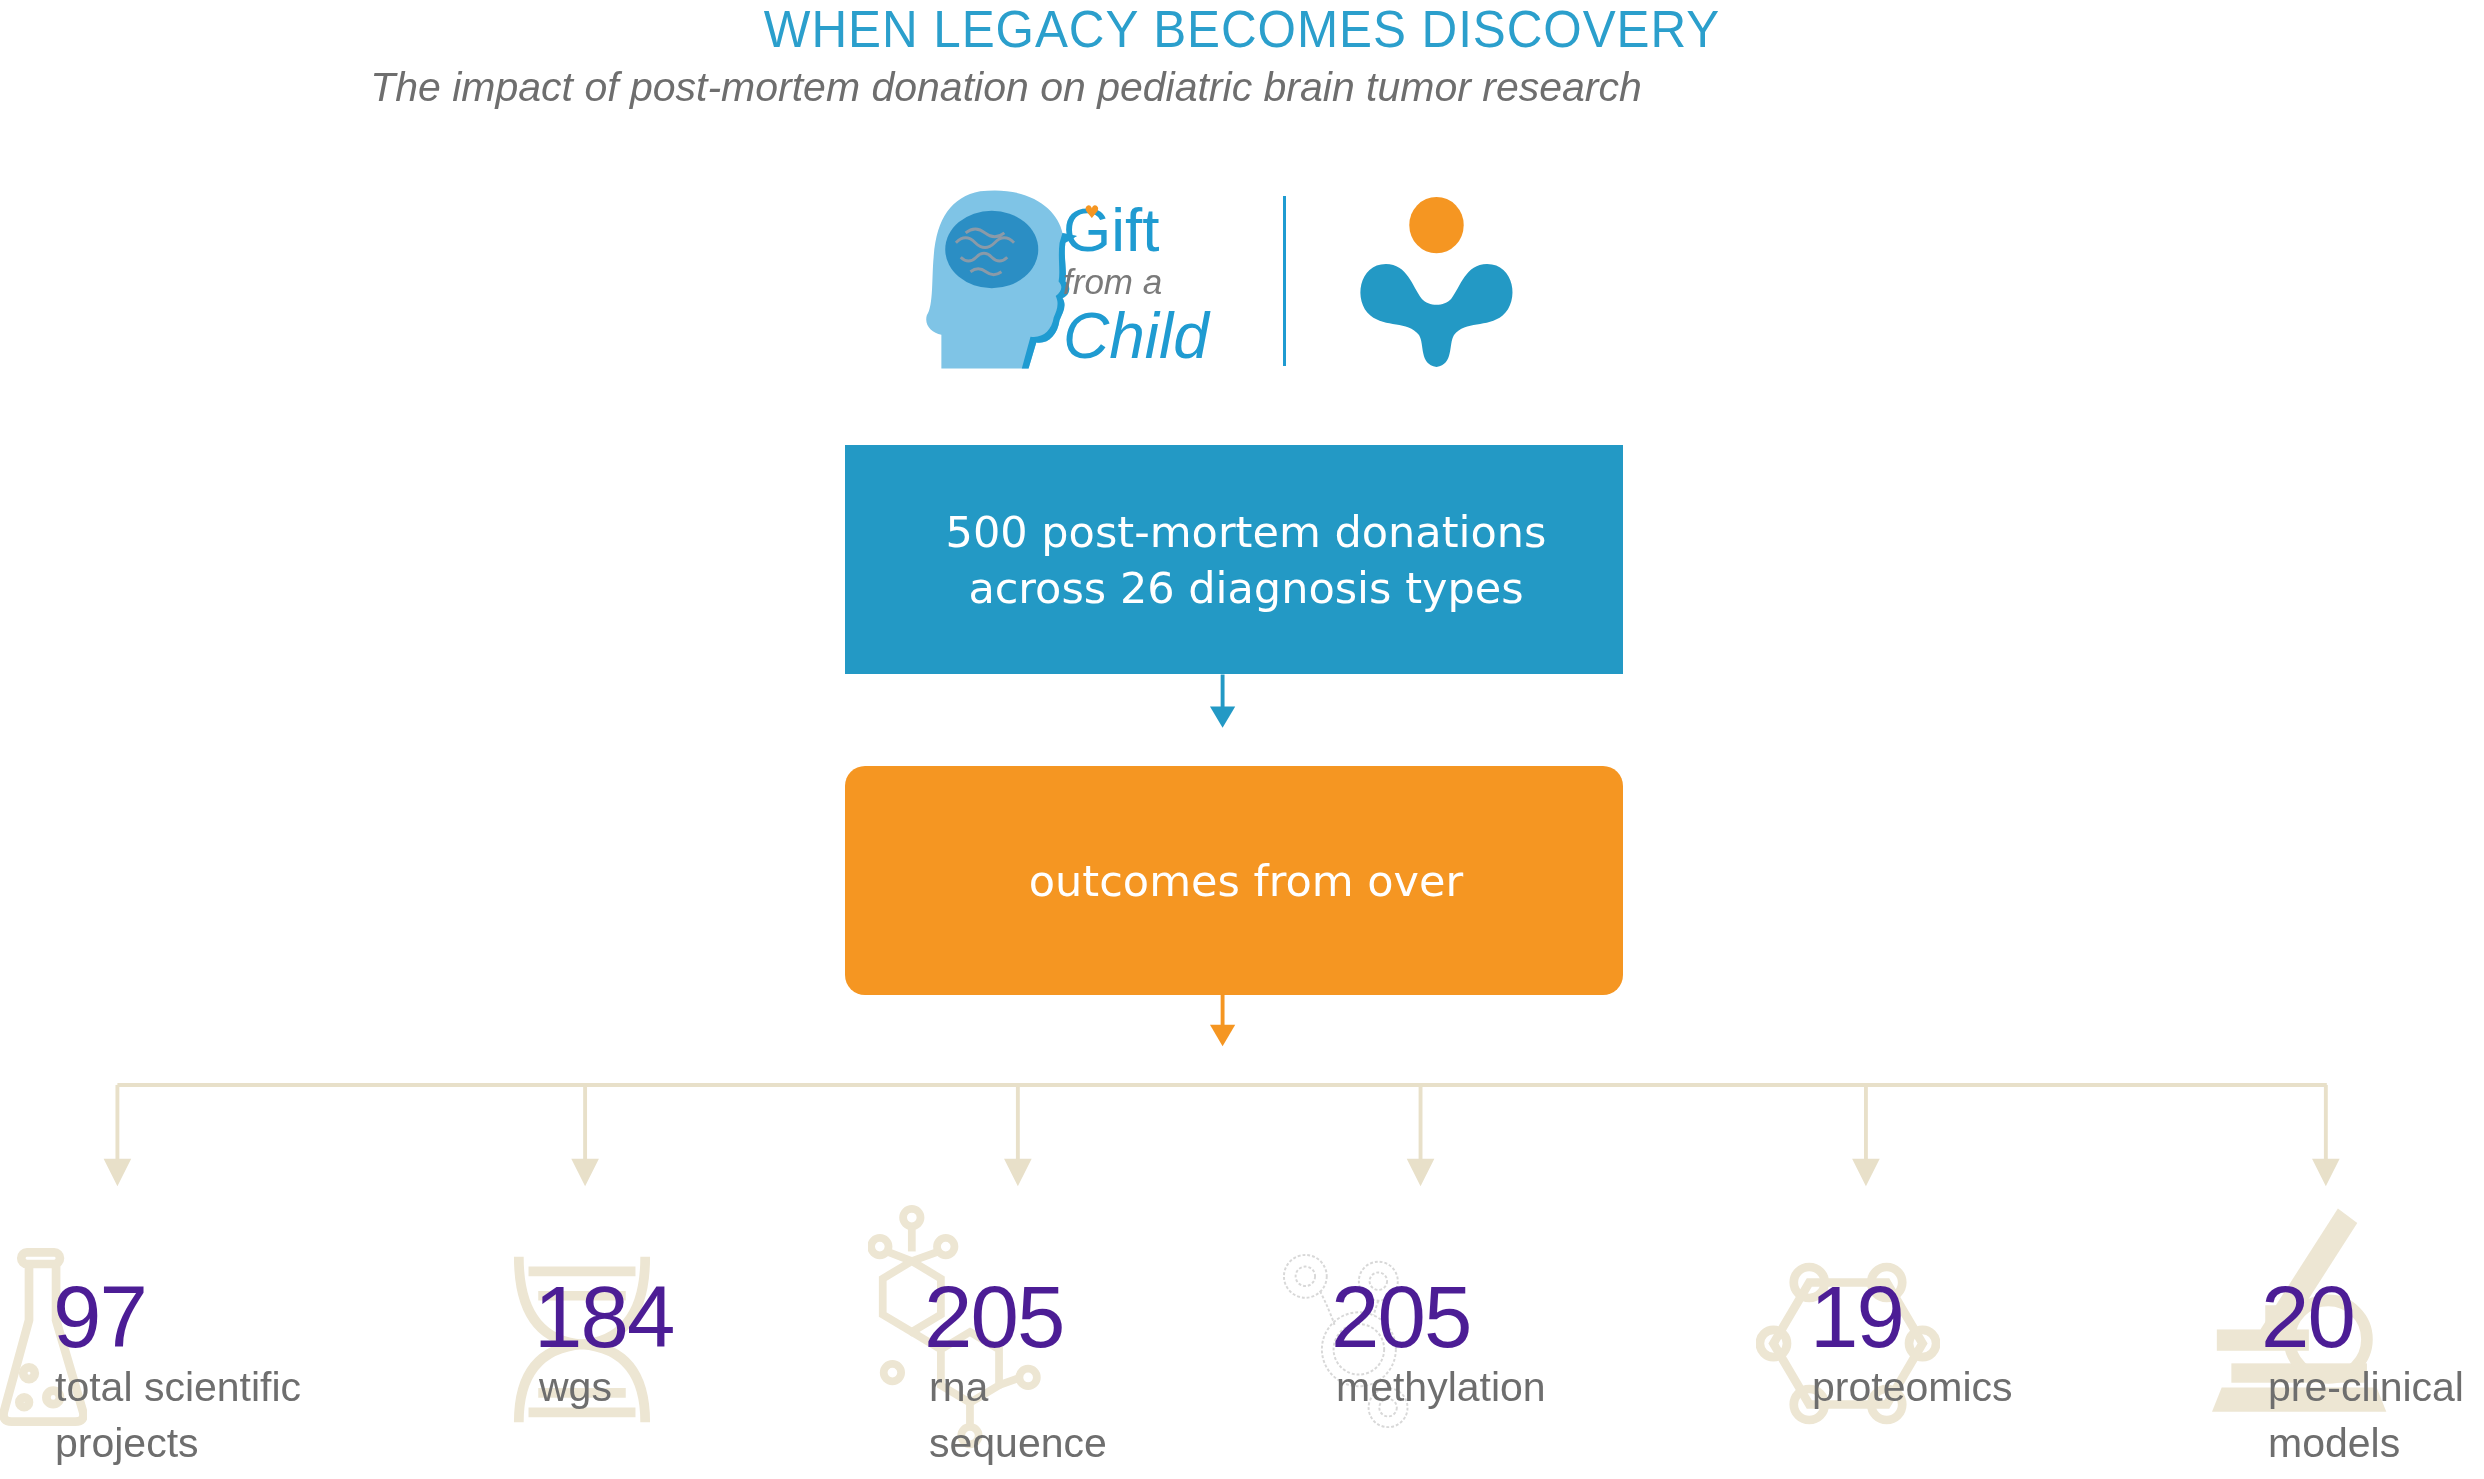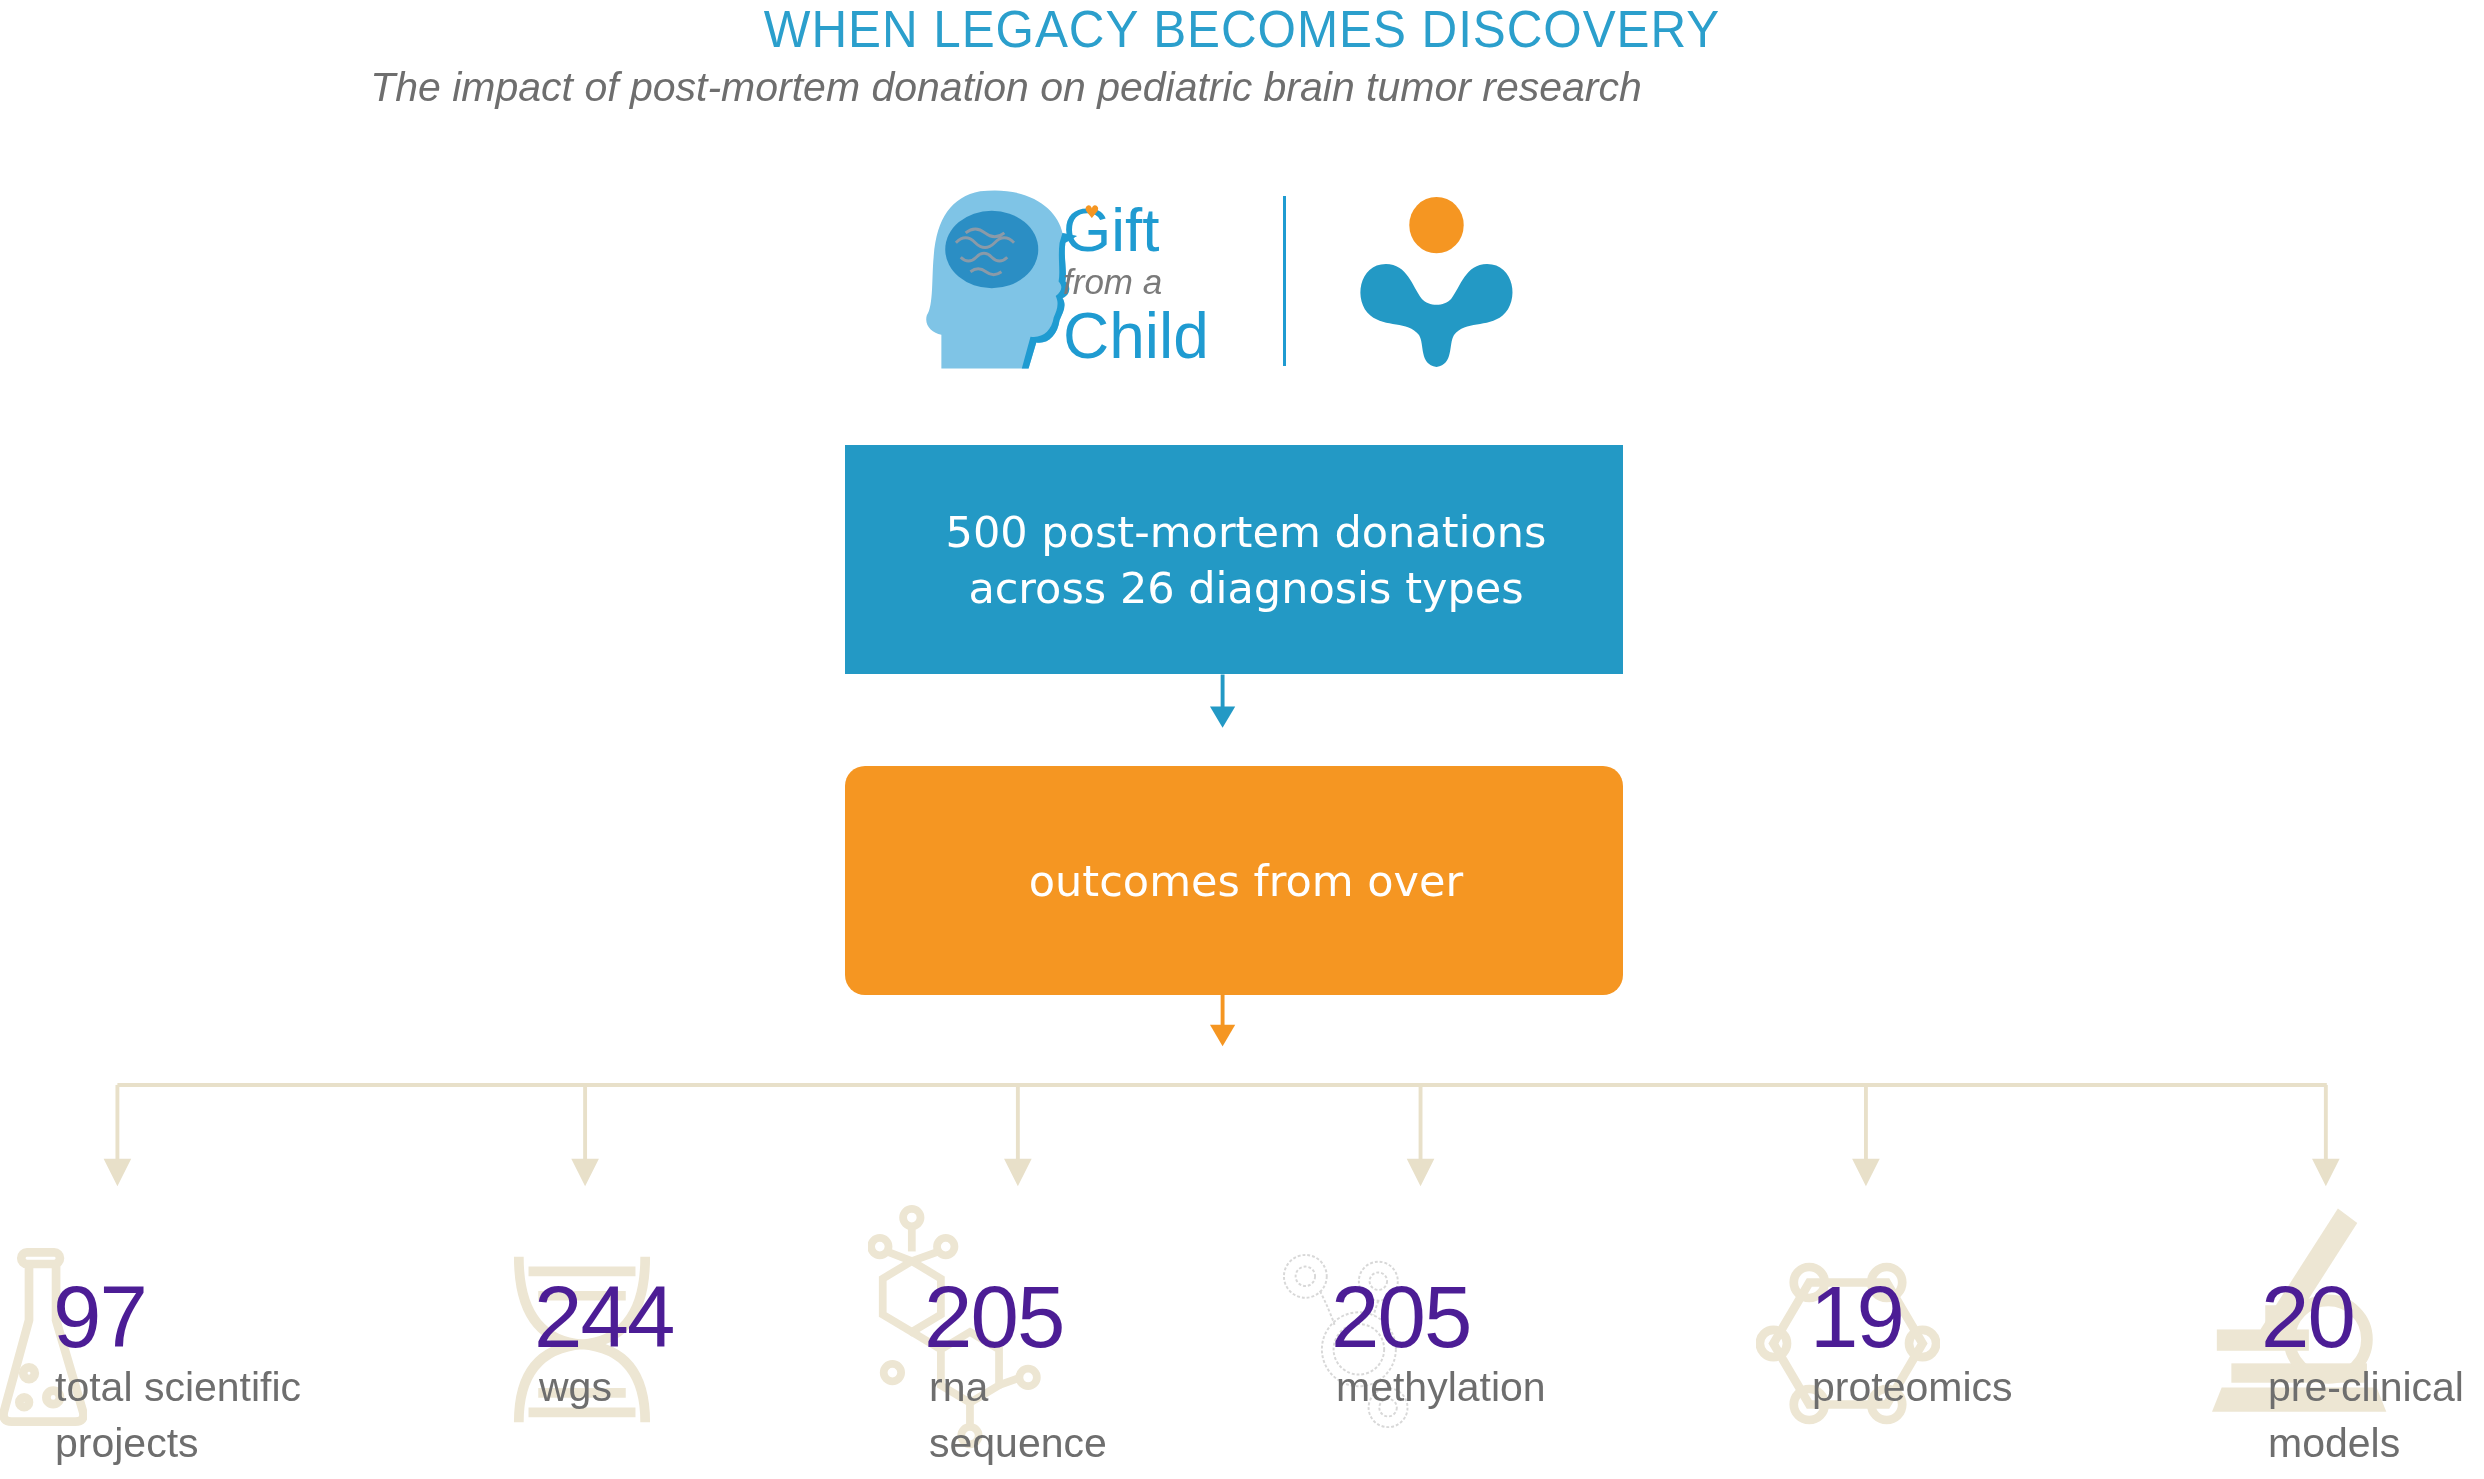--- a/index.html
+++ b/index.html
@@ -9,21 +9,21 @@
            color:#2b9fcc; font-size:52px; letter-spacing:1px; line-height:58px;
            font-family:"Liberation Sans", sans-serif; transform:scaleX(0.95); }
   .subtitle { position:absolute; left:0; width:2012px; top:62px; text-align:center;
            color:#6e6e6e; font-style:italic; font-size:41px; line-height:50px;
            font-family:"Liberation Sans", sans-serif; }
   .divider { position:absolute; left:1283px; top:196px; width:2.9px; height:170px; background:#1f9bd1; }
   .gfac-text { position:absolute; left:1063px; top:199px; color:#1f9bd1;
                font-family:"Liberation Sans", sans-serif; }
   .gfac-gift { font-size:62px; line-height:62px; }
   .gfac-from { font-size:35px; line-height:41px; font-style:italic; color:#7a7a7a; font-weight:300; }
-  .gfac-child { font-size:64px; line-height:68px; }
+  .gfac-child { font-size:64px; line-height:68px;font-style:italic; }
   .box { position:absolute; left:845px; width:754px; color:#fff; text-align:center;
          font-size:43px; line-height:56px; font-family:"DejaVu Sans", sans-serif;
          display:flex; flex-direction:column; justify-content:center;padding-left:24px; }
   .box-blue { top:445px; height:229px; background:#2399c5; }
   .box-orange { top:766px; height:229px; background:#f59622;border-radius:20px; }
   .arrow-svg { position:absolute; left:0; top:0; }
   .stat-icon { position:absolute; }
   .stat-num { position:absolute; color:#4c1d95; font-size:87px; line-height:87px;
               font-family:"Liberation Sans", sans-serif; font-weight:300; letter-spacing:-1.9px; }
   .stat-label { position:absolute; color:#6e6e6e; font-size:41px; line-height:56px;
@@ -103,21 +103,21 @@
 <svg class="stat-icon" style="left:509px;top:1252px" width="146" height="175" viewBox="0 0 150 180">
   <g stroke="#ede6d3" stroke-width="10" fill="none">
     <path d="M10 5 Q10 90 75 95 Q140 100 140 175"></path>
     <path d="M140 5 Q140 90 75 95 Q10 100 10 175"></path>
     <line x1="20" y1="20" x2="130" y2="20"></line>
       <line x1="30" y1="45" x2="120" y2="45"></line>
     <line x1="30" y1="145" x2="120" y2="145"></line>
       <line x1="20" y1="165" x2="130" y2="165"></line>
   </g>
 </svg>
-<div class="stat-num" style="left:534px;top:1273px">244</div>
+<div class="stat-num" style="left:534px;top:1273px">184</div>
 <div class="stat-label" style="left:539px;top:1359px">wgs</div>
 
 <svg class="stat-icon" style="left:868px;top:1203px" width="233" height="252" viewBox="0 0 240 260">
   <g stroke="#ede6d3" stroke-width="8" fill="none">
     <circle cx="45" cy="15" r="9"></circle>
       <circle cx="12" cy="45" r="9"></circle>
       <circle cx="80" cy="45" r="9"></circle>
     <line x1="45" y1="24" x2="45" y2="50"></line>
       <line x1="19" y1="50" x2="45" y2="60"></line>
       <line x1="73" y1="50" x2="45" y2="60"></line>

